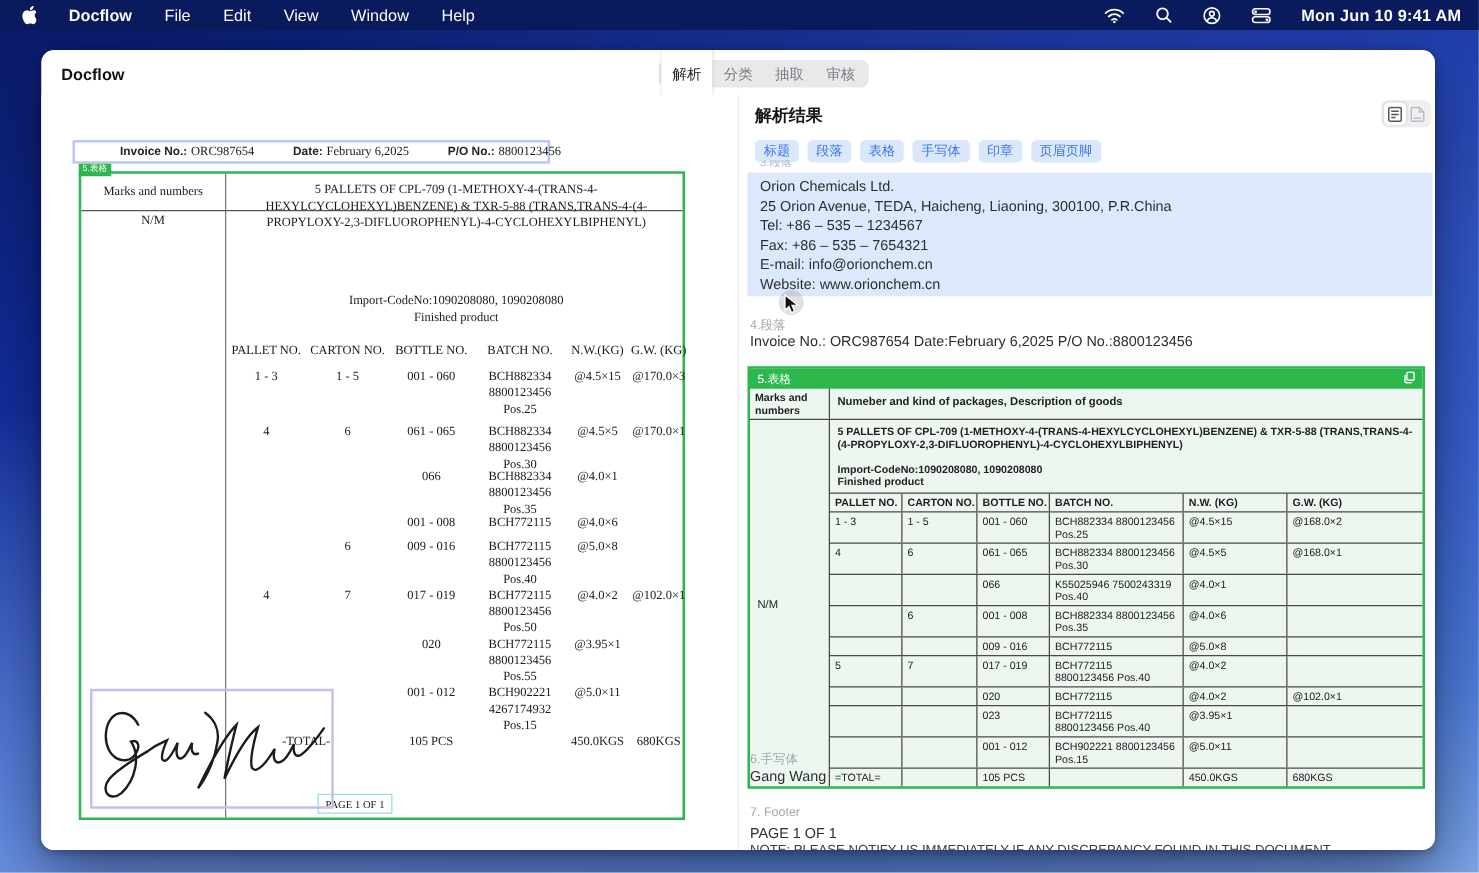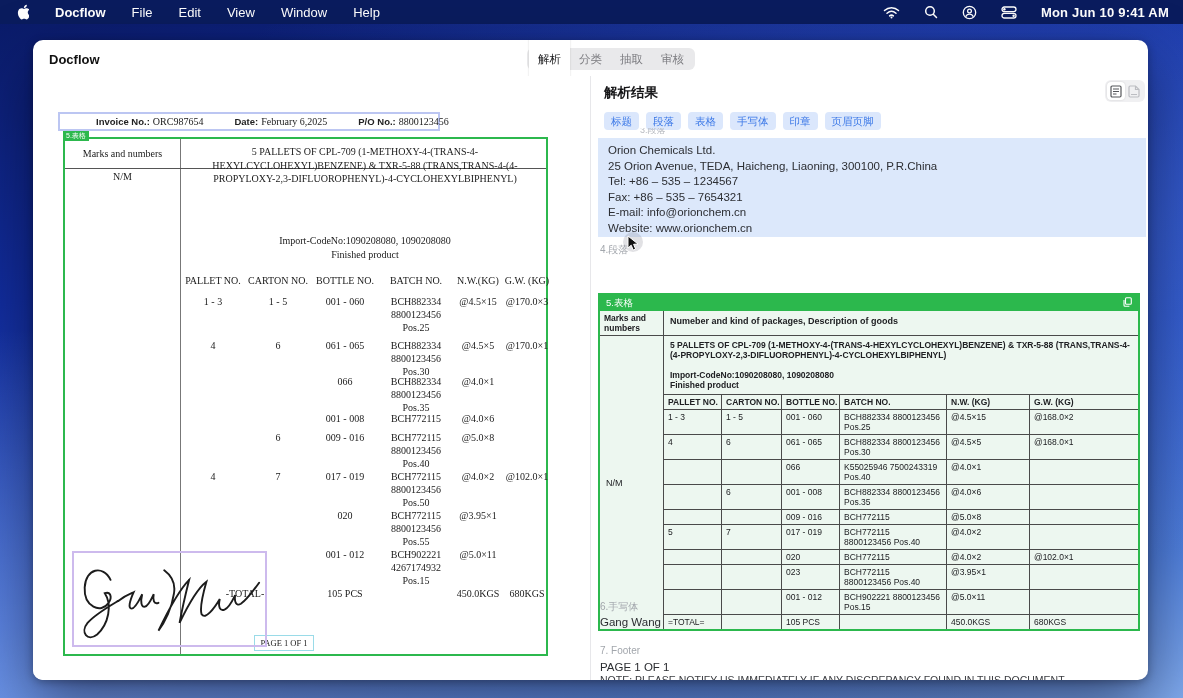--- a/index.html
+++ b/index.html
@@ -93,21 +93,21 @@
   .viewseg { position:absolute; left:1072px; top:40px; width:40px; height:22px; background:#f0f0f2;
     border-radius:6px; display:flex; padding:2px; }
   .viewseg .vs { flex:1; border-radius:4px; display:flex; align-items:center; justify-content:center; cursor:pointer; }
   .viewseg .vs.on { background:#fff; box-shadow:0 0 2px rgba(0,0,0,.15); }
 
   .tagsrow { position:absolute; left:571px; top:72px; display:flex; gap:7px; }
   .tagpill { background:#dbe7fc; color:#3b78e7; font-size:10.5px; line-height:18px;
     padding:0 7px; border-radius:4px; cursor:pointer; white-space:nowrap; }
 
   .cliptop { position:absolute; left:575px; top:88px; height:6px; overflow:hidden; color:#b7bac0; font-size:9px; }
-  .cliptop span { display:block; transform:translateY(-4px);margin-left:32px; }
+  .cliptop span { display:block; transform:translateY(-4px); }
 
   .bluecard { position:absolute; left:565px; top:98px; width:548px; height:99px; background:#dce8fb;
     padding:5px 10px; font-size:11.5px; line-height:15.5px; color:#2c2e33; white-space:pre-line; }
 
   .cursorwrap { position:absolute; left:590px; top:192px; z-index:9; }
   .halo { position:absolute; left:0; top:0; width:20px; height:20px; border-radius:50%; background:rgba(120,120,130,.22); }
 
   .slabel { position:absolute; font-size:10px; color:#a2a6ac; }
   .ptext { position:absolute; font-size:11.5px; color:#2b2d31; }
 
@@ -396,21 +396,22 @@
 E-mail: info@orionchem.cn
 Website: www.orionchem.cn</div>
 
   <div class="cursorwrap">
     <span class="halo"></span>
     <svg width="13" height="17" viewBox="0 0 13 17" style="position:relative;left:4px;top:3px;">
       <path d="M1 1 L1 13 L4.2 10.2 L6.2 15 L8.6 14 L6.6 9.3 L11 9 Z" fill="#111" stroke="#fff" stroke-width="1"></path>
     </svg>
   </div>
 
-  <div class="slabel" style="left:567px; top:203px;">4.段落</div>
+  <div class="slabel" style="left:567px; top:213px;">4.段落</div>
+  <div class="ptext" style="left:567px; top:228px;">Invoice No.: ORC987654   Date:February 6,2025     P/O No.:8800123456</div>
 
   <div class="gtable">
     <div class="gstrip">
       <span>5.表格</span>
       <span>
         <svg width="9" height="10" viewBox="0 0 9 10" fill="none" stroke="#fff" stroke-width="1.1">
           <rect x="2.5" y="0.8" width="5.8" height="6.4" rx="1"></rect>
             <path d="M1 3 L1 8.2 C1 8.8 1.4 9.2 2 9.2 L6.4 9.2"></path>
         </svg>
       </span>

